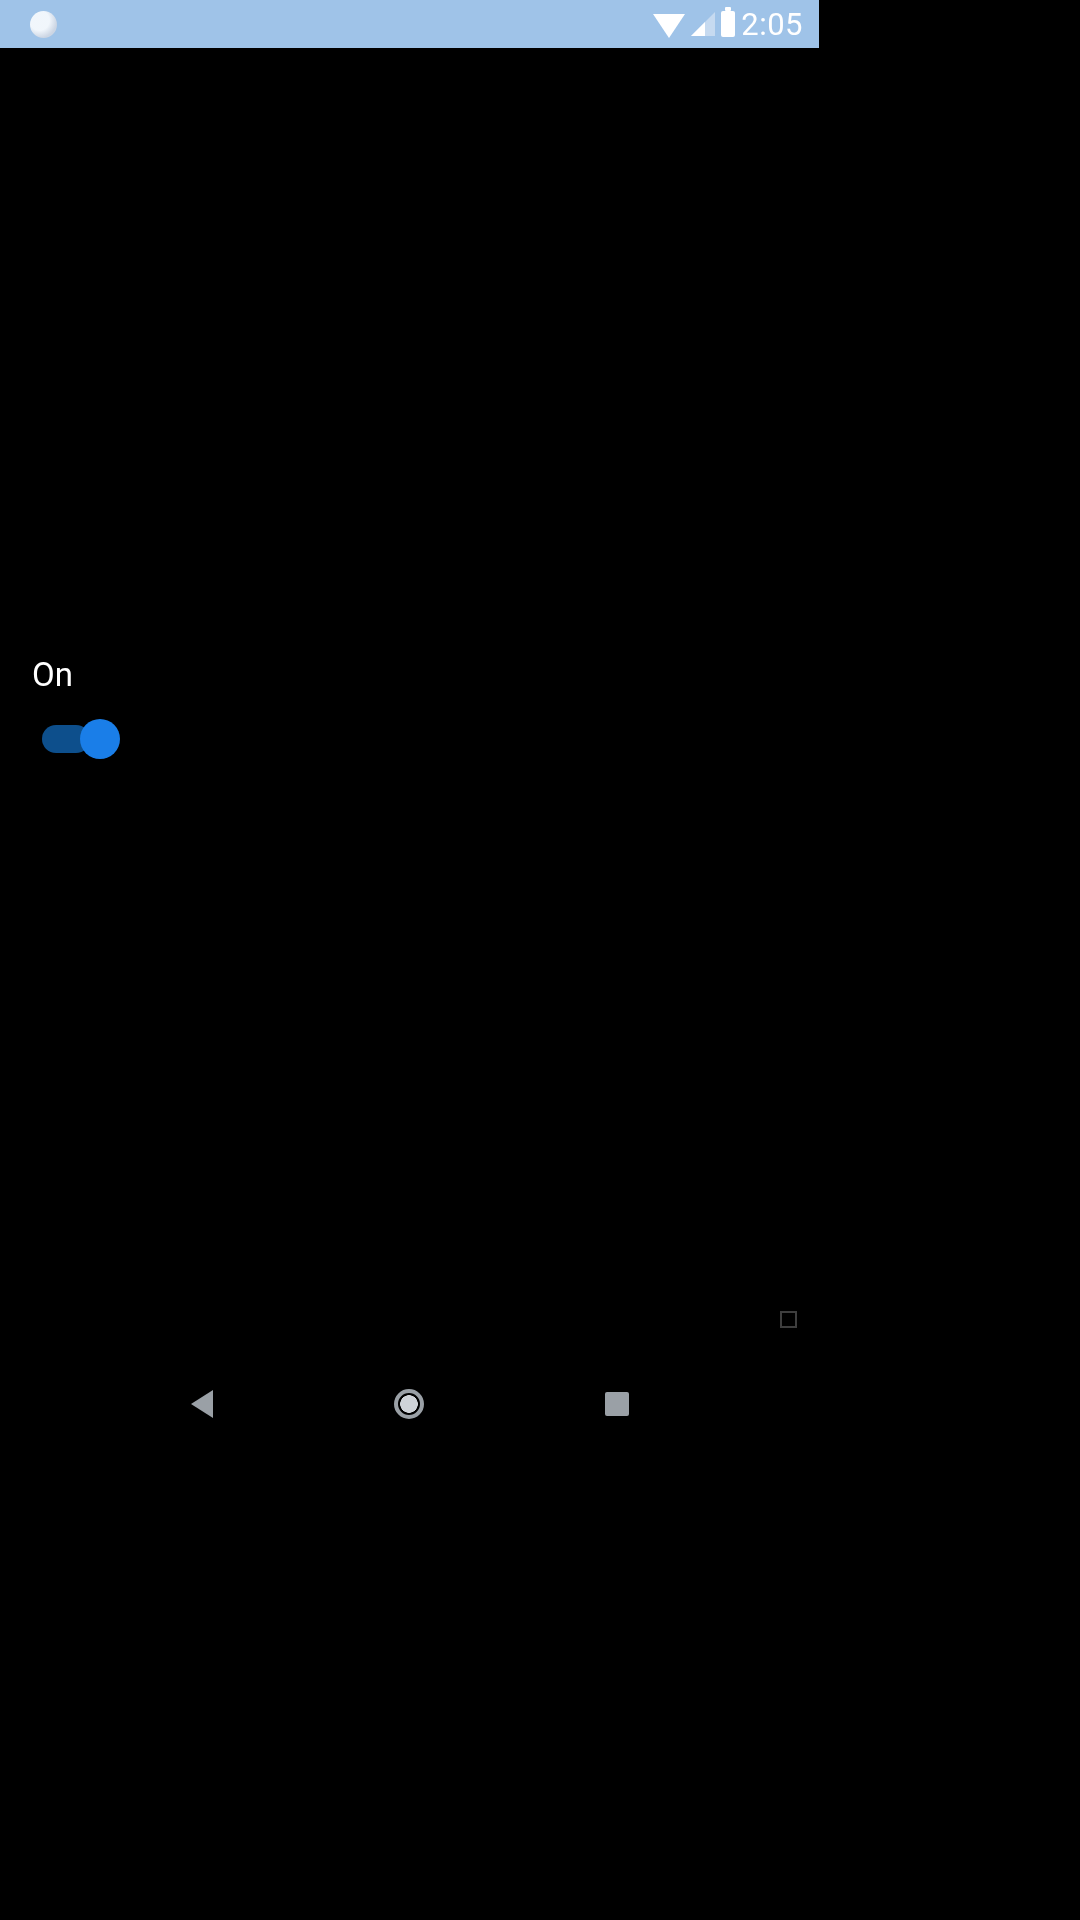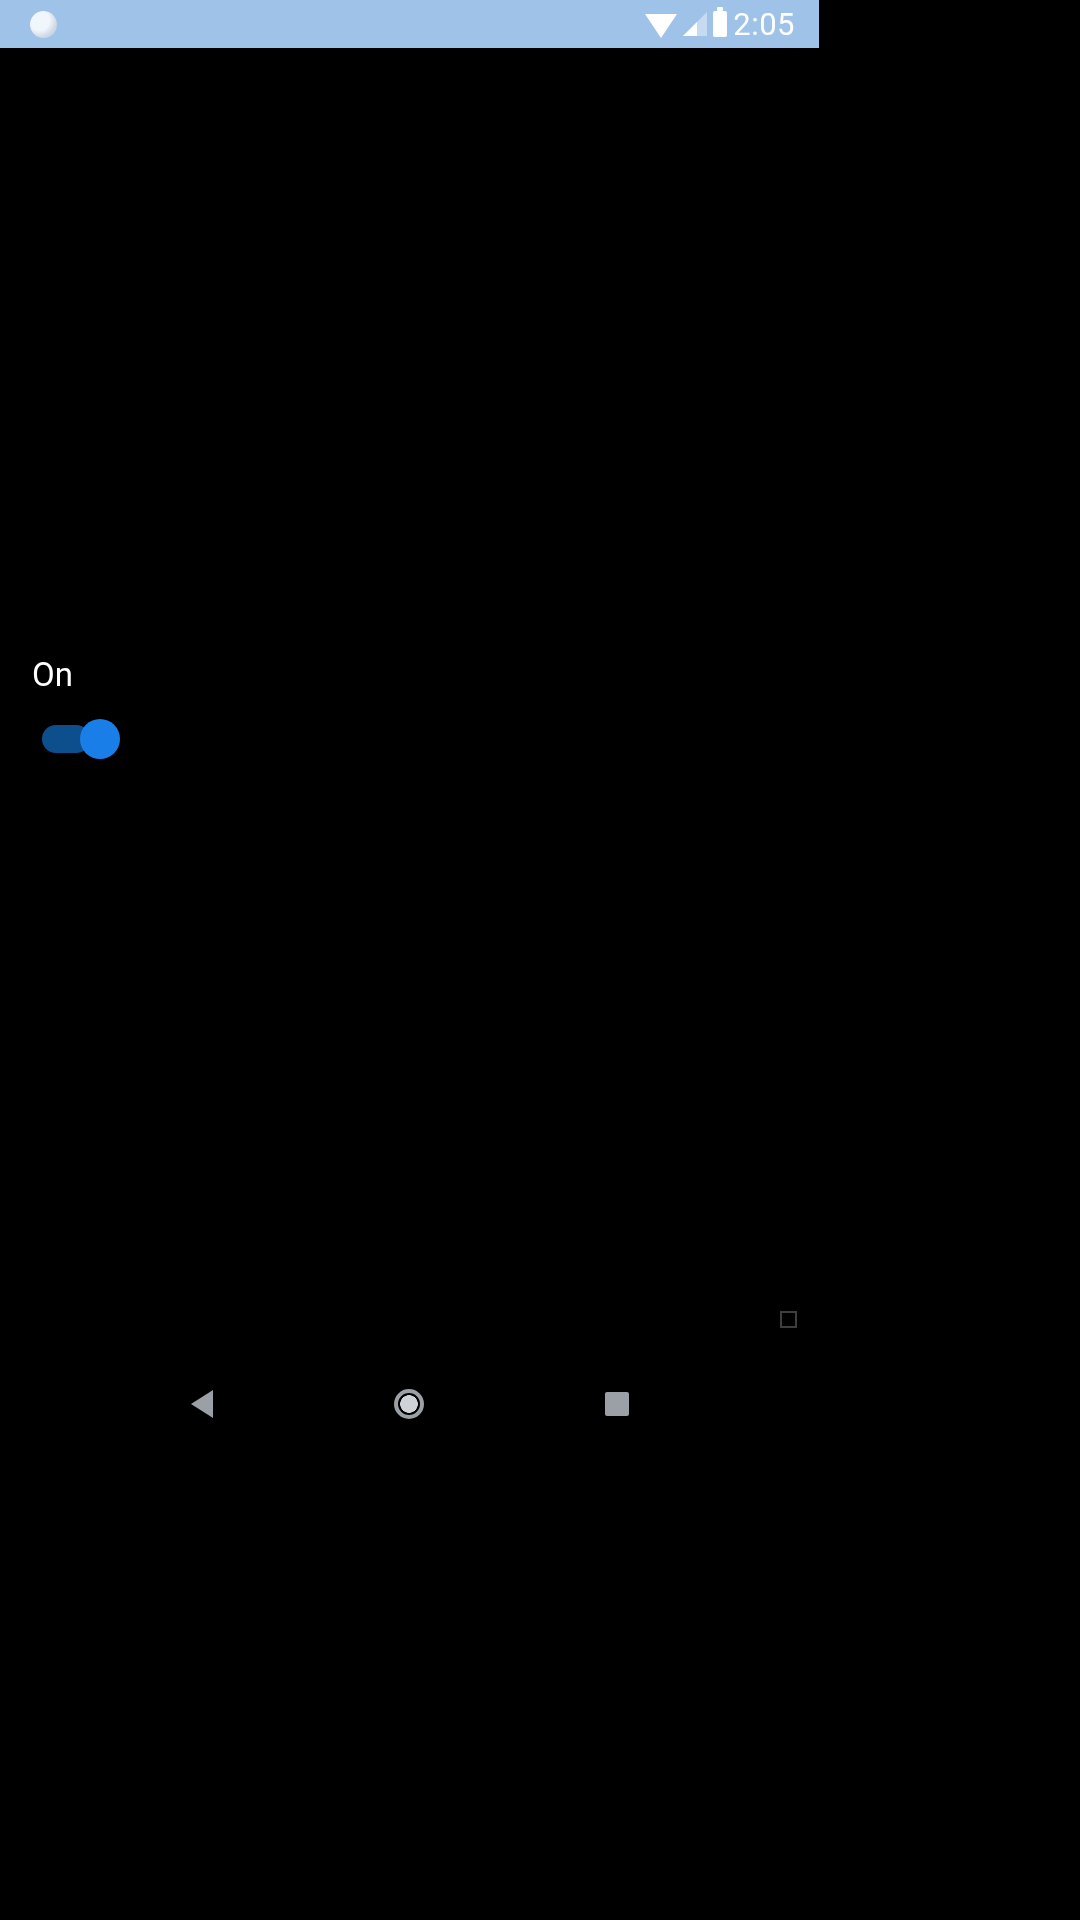--- a/index.html
+++ b/index.html
@@ -14,21 +14,21 @@
 
     
     .status-bar {
       position: absolute;
       top: 0; left: 0; right: 0;
       height: 48px;
       background: #9fc3e8;
       display: flex;
       align-items: center;
       justify-content: space-between;
-      padding: 0 24px 0 30px;
+      padding: 0 16px 0 30px;
       color: #fff;
       font-size: 32px;
       font-weight: 400;
       letter-spacing: 0.5px;
     }
     .status-left { display: flex; align-items: center; }
     .status-right { display: flex; align-items: center; gap: 6px; }
     .app-dot {
       width: 27px; height: 27px; border-radius: 50%;
       background: radial-gradient(circle at 35% 35%, #fff 0 40%, #d4d9e3 70%);

